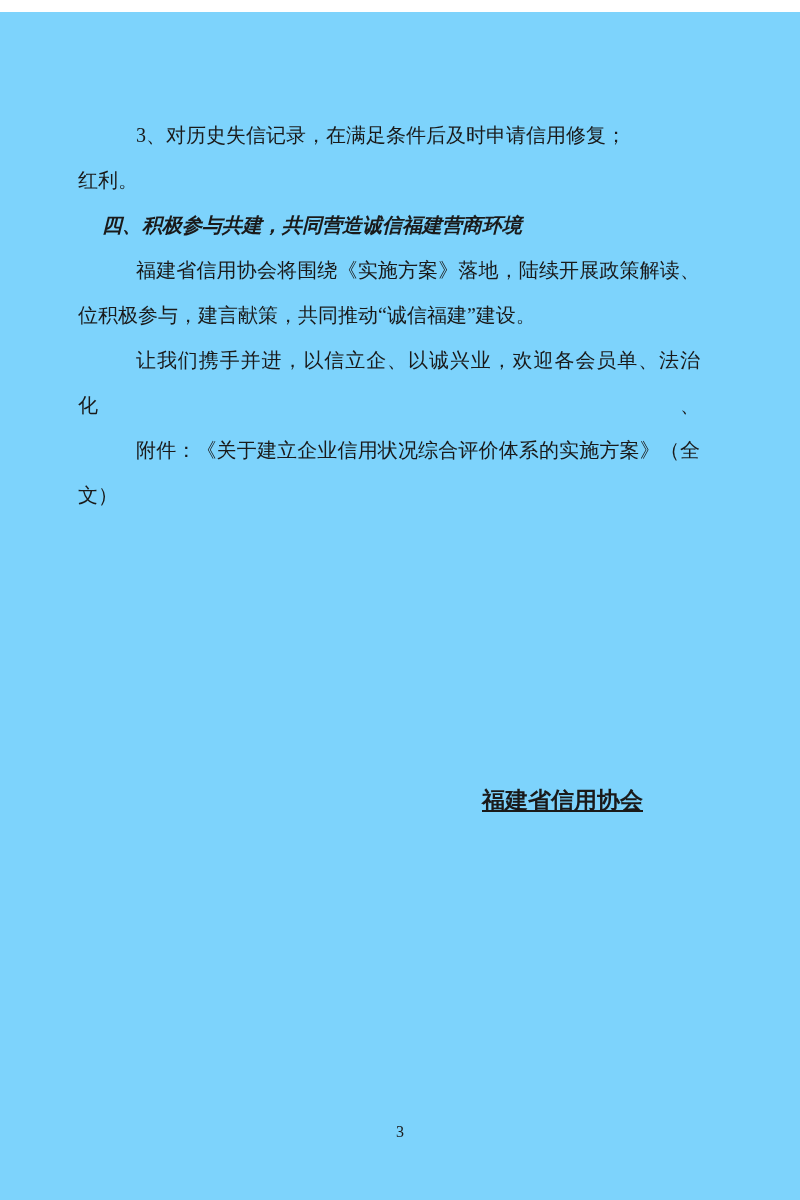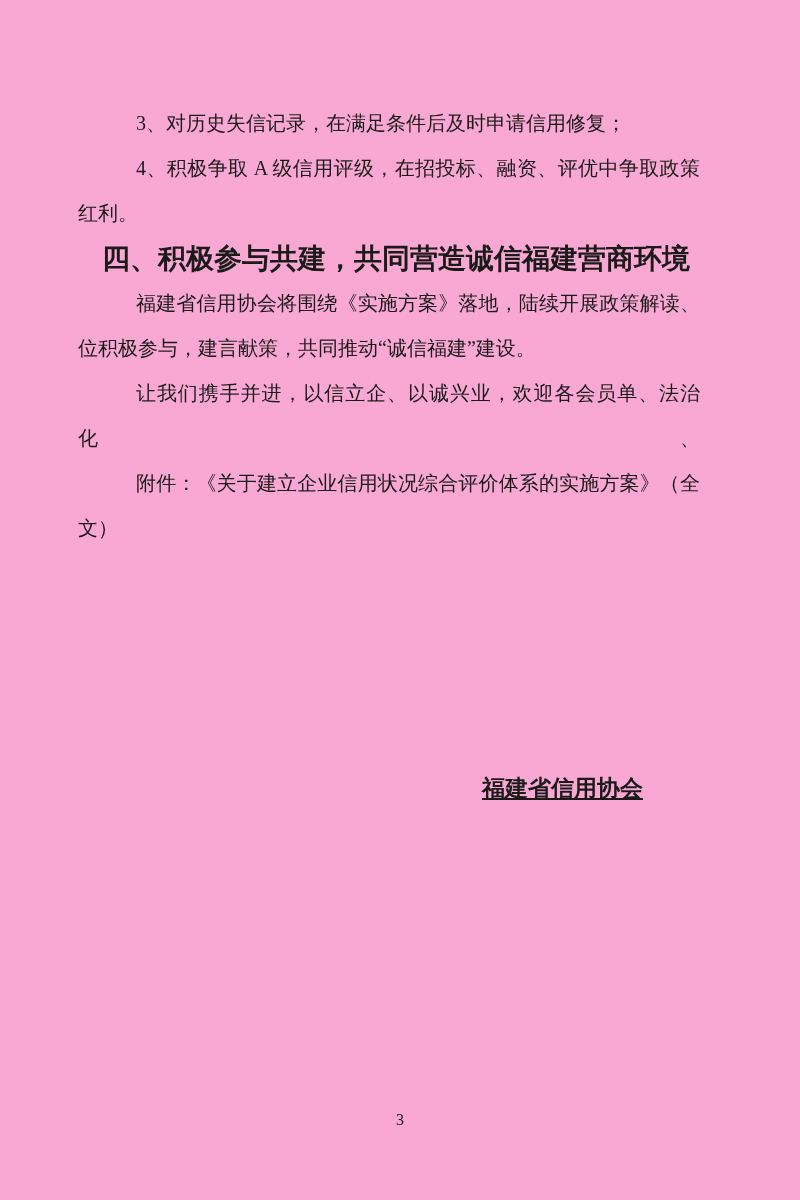--- a/index.html
+++ b/index.html
@@ -11,21 +11,22 @@
     height: 1200px;
     background: #ffffff;
     font-family: "Liberation Serif", "DejaVu Serif", serif;
     color: #1a1a1a;
     position: relative;
     overflow: hidden;
   }
   .page {
     position: absolute;
     inset: 0;
-    background: #f9a8d4;
+    background: #7dd3fc;
+    margin-top: 12px;
   }
   .content {
     position: absolute;
     left: 78px;
     top: 101px;
     width: 622px;
     font-size: 20px;
     line-height: 45px;
     letter-spacing: 0;
   }
@@ -36,22 +37,23 @@
   .indent {
     text-indent: 58px;
   }
   .justify {
     text-align: justify;
     text-align-last: justify;
     text-justify: inter-character;
   }
   .heading {
     font-weight: bold;
-    font-size: 28px;
+    font-size: 20px;
     padding-left: 24px;
+    font-style: italic;
   }
   .signature {
     position: absolute;
     left: 78px;
     top: 766px;
     width: 622px;
     font-size: 23px;
     font-weight: bold;
     line-height: 45px;
     text-decoration: underline;
@@ -71,21 +73,20 @@
     color: #1a1a1a;
   }
 </style>
 </head>
 <body>
 
 <div class="page">
 
   <div class="content">
     <div class="line indent">3、对历史失信记录，在满足条件后及时申请信用修复；</div>
-    <div class="line indent justify">4、积极争取 A 级信用评级，在招投标、融资、评优中争取政策</div>
     <div class="line">红利。</div>
     <div class="line heading">四、积极参与共建，共同营造诚信福建营商环境</div>
     <div class="line indent justify">福建省信用协会将围绕《实施方案》落地，陆续开展政策解读、</div>
     <div class="line">位积极参与，建言献策，共同推动“诚信福建”建设。</div>
     <div class="line indent justify">让我们携手并进，以信立企、以诚兴业，欢迎各会员单、法治化、</div>
     <div class="line indent justify">附件：《关于建立企业信用状况综合评价体系的实施方案》（全</div>
     <div class="line">文）</div>
   </div>
 
   <div class="signature">

